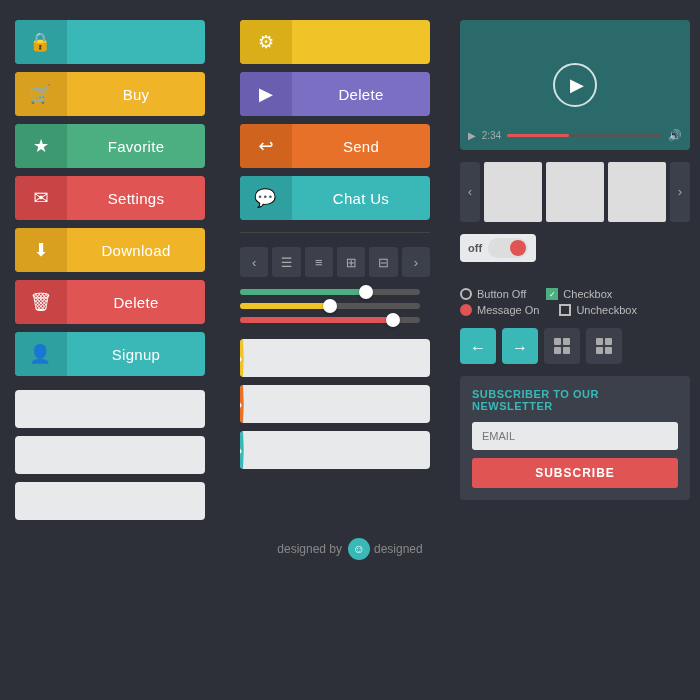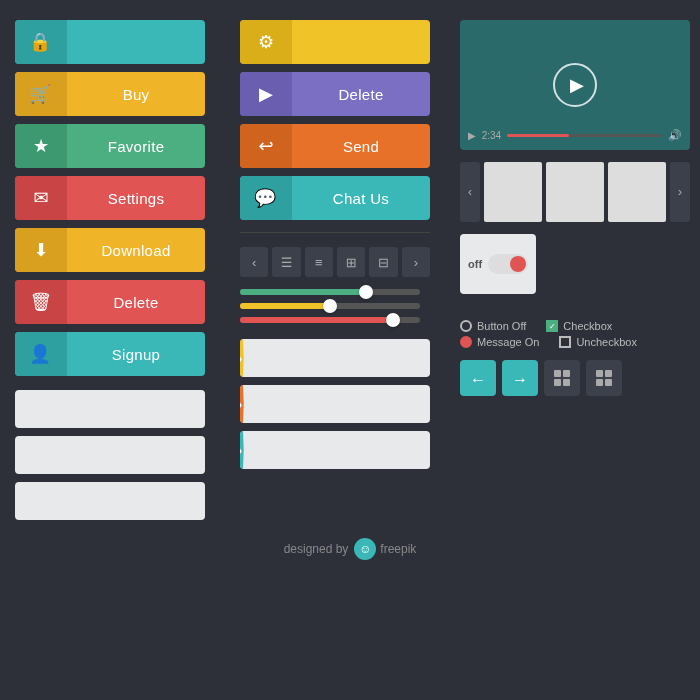--- a/index.html
+++ b/index.html
@@ -342,21 +342,21 @@
       align-items: center;
       margin-top: 4px;
       width: 230px;
     }
 
     .toggle-off {
       display: flex;
       align-items: center;
       background: #e8e9eb;
       border-radius: 4px;
-      padding: 20px 8px;
+      padding: 4px 8px;
       gap: 6px;
       font-size: 11px;
       color: #333;
       cursor: pointer;
     }
 
     .toggle-switch-off {
       width: 40px;
       height: 20px;
       background: #ddd;
@@ -772,22 +772,27 @@
       <div class="nav-grid-btn">
         <div class="grid-icon">
           <div class="grid-dot"></div>
             <div class="grid-dot"></div>
           <div class="grid-dot"></div>
             <div class="grid-dot"></div>
         </div>
       </div>
     </div>
 
+    <div class="newsletter-box">
+      <div class="newsletter-title">SUBSCRIBER TO OUR NEWSLETTER</div>
+      <input class="email-input" type="email" placeholder="EMAIL" style="">
+      <button class="subscribe-btn">SUBSCRIBE</button>
+    </div>
   </div>
 </div>
 
 <div class="freepik-footer">
   <span>designed by</span>
   <div class="freepik-logo">
     <div class="freepik-skull">☺</div>
-    <span>freepik</span>
+    <span>designed</span>
   </div>
 </div>
 
 </body></html>

